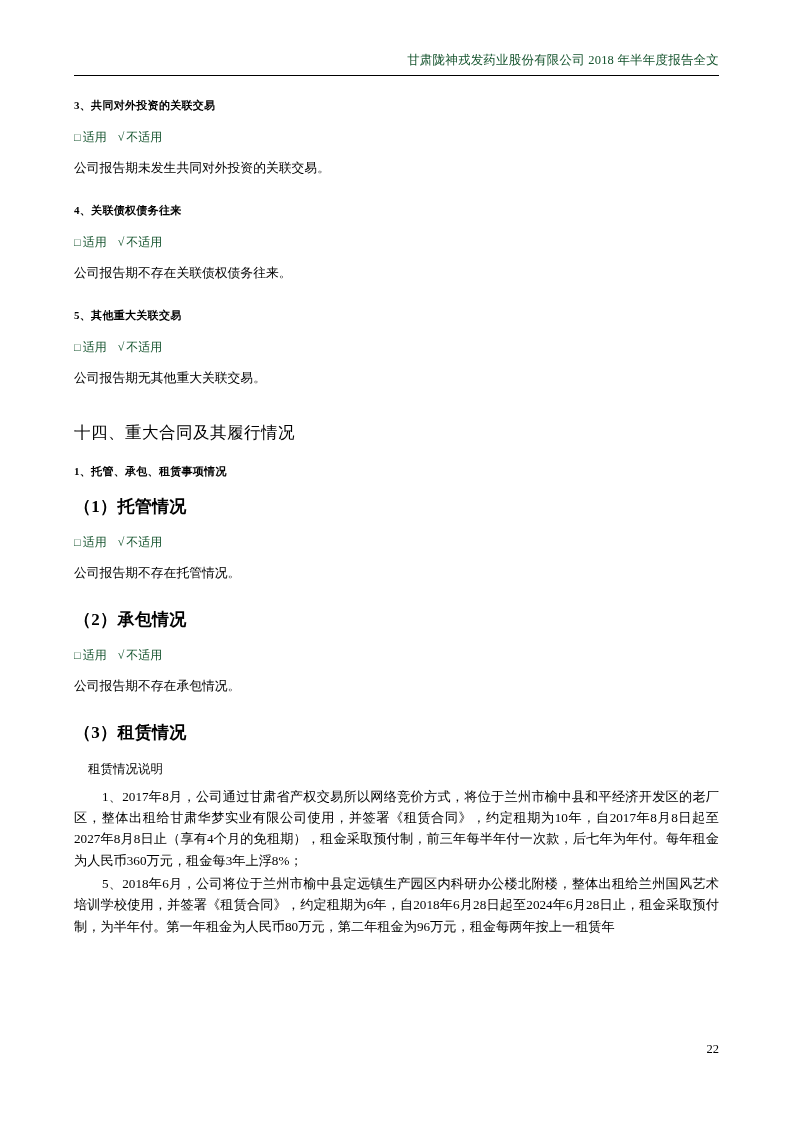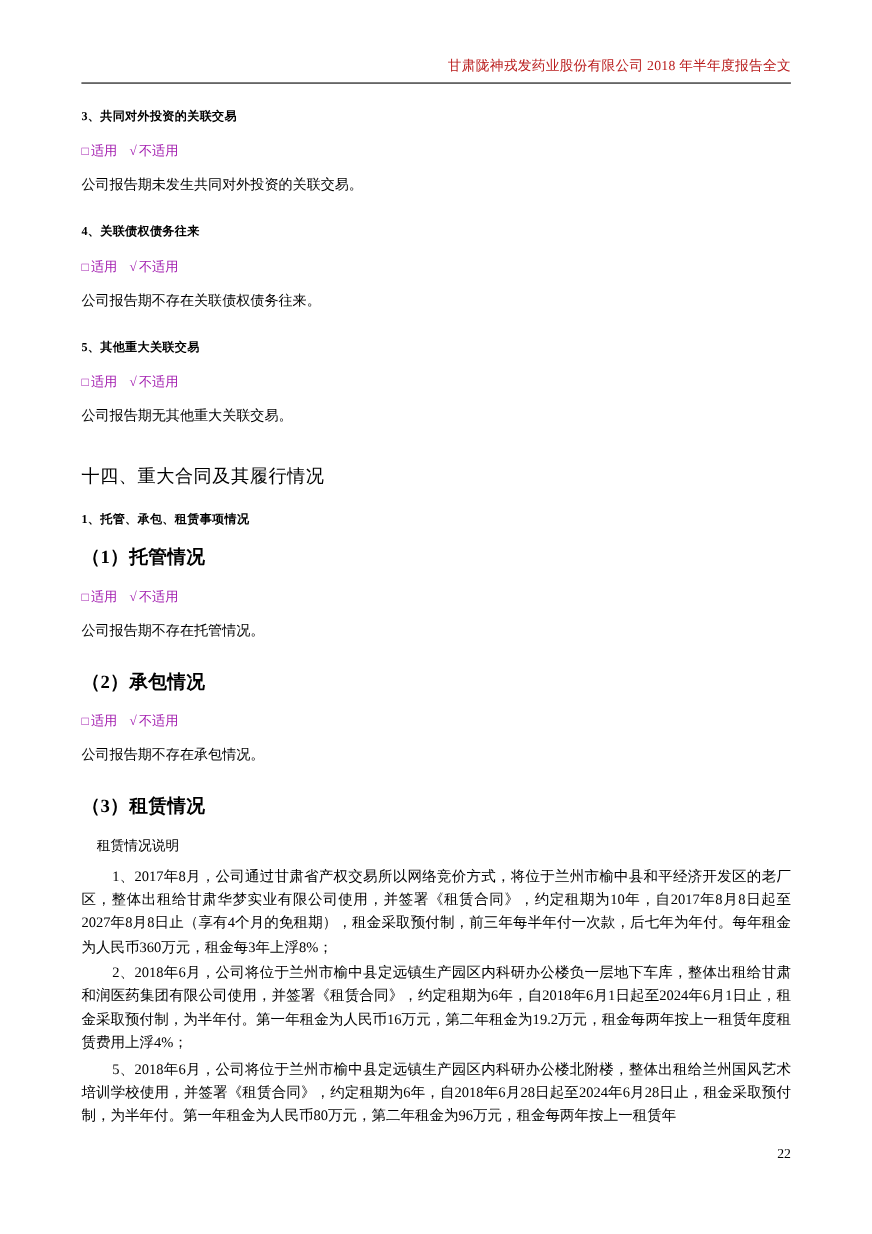--- a/index.html
+++ b/index.html
@@ -21,21 +21,21 @@
   .content {
     position: absolute;
     left: 74px;
     top: 52px;
     width: 645px;
   }
   .header-line {
     text-align: right;
     font-size: 12.5px;
     font-family: "Liberation Serif", "DejaVu Serif", serif;
-    color: #b91c1c;
+    color: #14532d;
     padding-bottom: 6px;
     letter-spacing: 0.2px;
   }
   .rule {
     border-bottom: 1.6px solid #000;
     margin-bottom: 22px;
   }
   h3.sec {
     font-size: 11px;
     font-weight: bold;
@@ -50,21 +50,21 @@
   }
   h4.subsec {
     font-size: 17px;
     font-weight: bold;
     margin: 0 0 16px 0;
     letter-spacing: 0.3px;
   }
   .applic {
     font-size: 12px;
     margin: 0 0 13px 0;
-    color: #a21caf;
+    color: #14532d;
   }
   .applic .box {
     font-size: 11px;
     margin-right: 2px;
   }
   .applic .chk {
     margin-left: 11px;
     margin-right: 2px;
   }
   p.body {
@@ -131,20 +131,19 @@
 
     <h4 class="subsec">（2）承包情况</h4>
     <div class="applic">
       <span class="box">□</span><span>适用</span><span class="chk">√</span><span>不适用</span>
     </div>
     <p class="body">公司报告期不存在承包情况。</p>
 
     <h4 class="subsec">（3）租赁情况</h4>
     <p class="note">租赁情况说明</p>
     <p class="para">1、2017年8月，公司通过甘肃省产权交易所以网络竞价方式，将位于兰州市榆中县和平经济开发区的老厂区，整体出租给甘肃华梦实业有限公司使用，并签署《租赁合同》，约定租期为10年，自2017年8月8日起至2027年8月8日止（享有4个月的免租期），租金采取预付制，前三年每半年付一次款，后七年为年付。每年租金为人民币360万元，租金每3年上浮8%；</p>
-    <p class="para">2、2018年6月，公司将位于兰州市榆中县定远镇生产园区内科研办公楼负一层地下车库，整体出租给甘肃和润医药集团有限公司使用，并签署《租赁合同》，约定租期为6年，自2018年6月1日起至2024年6月1日止，租金采取预付制，为半年付。第一年租金为人民币16万元，第二年租金为19.2万元，租金每两年按上一租赁年度租赁费用上浮4%；</p>
     <p class="para">5、2018年6月，公司将位于兰州市榆中县定远镇生产园区内科研办公楼北附楼，整体出租给兰州国风艺术培训学校使用，并签署《租赁合同》，约定租期为6年，自2018年6月28日起至2024年6月28日止，租金采取预付制，为半年付。第一年租金为人民币80万元，第二年租金为96万元，租金每两年按上一租赁年</p>
 
   </div>
 
   <div class="pageno">22</div>
 
 </div>
 
 </body></html>

